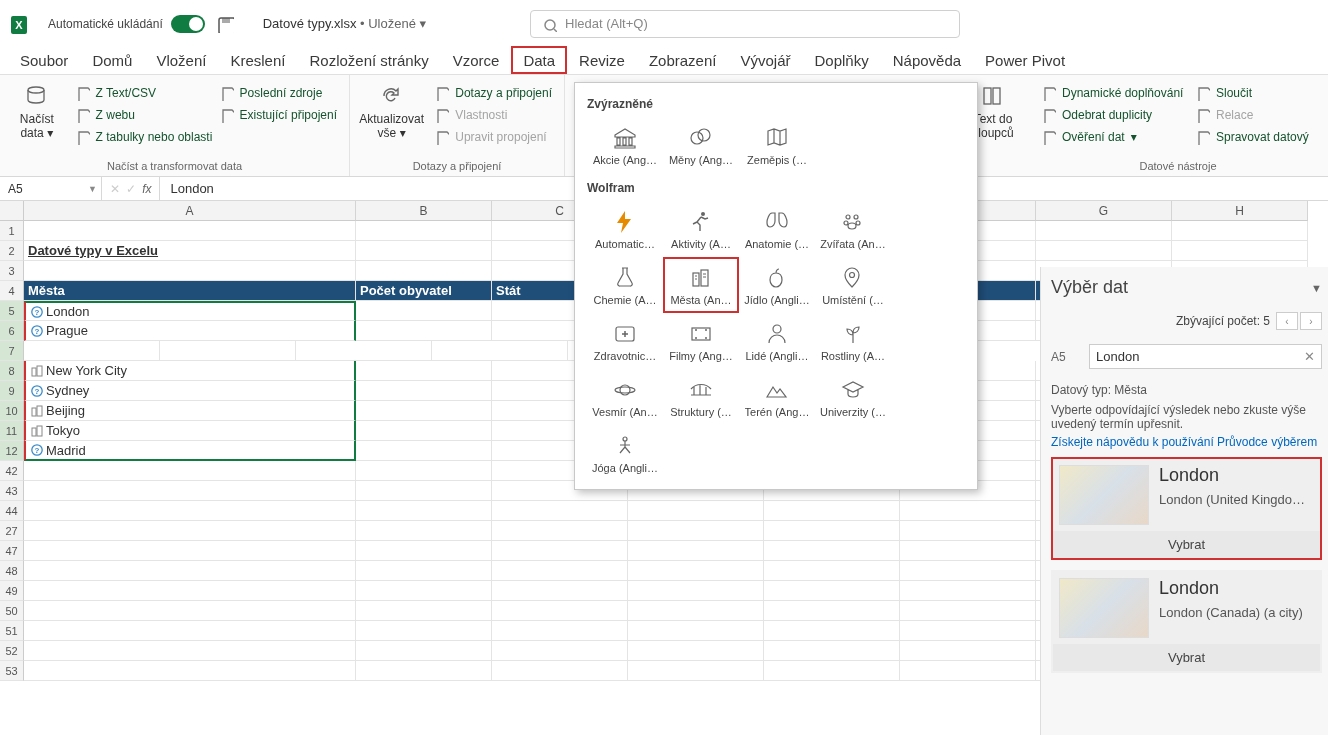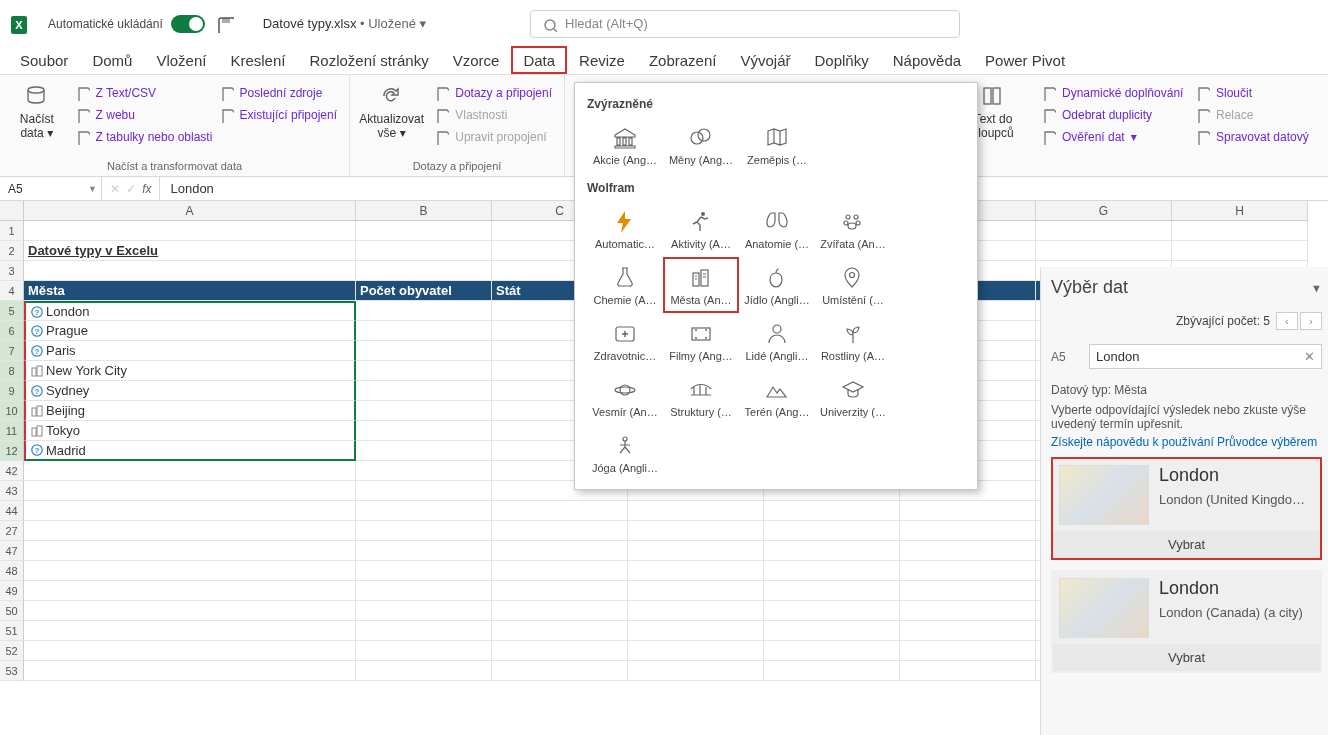--- a/index.html
+++ b/index.html
@@ -23,21 +23,21 @@
 .ribbon-tabs .tab.active { border: 2px solid #d03030; padding:4px 10px 3px; }
 
 
 .ribbon { height: 102px; border-bottom: 1px solid #d8d8d8; background: #fafafa; display:flex; position:relative; }
 .rgroup { border-right: 1px solid #e3e3e3; padding: 4px 8px 2px; display:flex; flex-direction:column; }
 .rgroup .body { flex:1; display:flex; align-items:flex-start; gap: 4px; }
 .rgroup .label { text-align:center; font-size:11px; color:#666; padding-bottom:2px; }
 .bigbtn { display:flex; flex-direction:column; align-items:center; justify-content:center; width:62px; font-size:12px; color:#333; gap:2px; padding-top:4px;}
 .bigbtn .gl { width:28px; height:28px; display:flex; align-items:center; justify-content:center; color:#666; }
 .smallbtn-col { display:flex; flex-direction:column; gap:2px; padding-top:4px;}
-.smallbtn { display:flex; align-items:center; gap:6px; font-size:12px; color:#6d28d9; padding:2px 4px; white-space: nowrap;}
+.smallbtn { display:flex; align-items:center; gap:6px; font-size:12px; color:#14532d; padding:2px 4px; white-space: nowrap;}
 .smallbtn.dim { color:#a4a4a4; }
 .smallbtn .gl { width:16px; height:16px; display:flex; align-items:center; justify-content:center; color:#777;}
 
 
 .formula-bar { height: 24px; border-bottom:1px solid #d8d8d8; display:flex; align-items:stretch; }
 .namebox { width: 102px; border-right:1px solid #d8d8d8; display:flex; align-items:center; padding:0 8px; font-size:12px; position:relative;}
 .namebox .dd { position:absolute; right:4px; font-size:9px; color:#888; }
 .fx-icons { display:flex; align-items:center; gap:6px; padding: 0 8px; color:#aaa; border-right:1px solid #d8d8d8;}
 .fx-icons span { font-size:12px; }
 .fbar-input { flex:1; padding:0 10px; display:flex; align-items:center; font-size:13px; }
@@ -412,20 +412,21 @@
         <div class="smallbtn">
             <span class="gl">
               <svg width="16" height="16">
                 <use href="#i-file"></use>
               </svg>
             </span>
             <span>Spravovat datový</span>
           </div>
       </div>
     </div>
+    <div class="label">Datové nástroje</div>
   </div>
 </div>
 
 <div class="formula-bar">
   <div class="namebox">
       <span>A5</span>
       <span class="dd">▼</span>
     </div>
   <div class="fx-icons">
     <span style="color:#ccc">✕</span>
@@ -519,25 +520,20 @@
         <div class="cell " style="width:136px"></div>
         <div class="cell " style="width:136px"></div>
         <div class="cell " style="width:136px"></div>
         <div class="cell " style="width:136px"></div>
         <div class="cell " style="width:136px"></div>
         <div class="cell " style="width:136px"></div>
         <div class="cell " style="width:136px"></div>
       </div>
       <div class="row">
         <div class="rowhead sel">7</div>
-        <div class="cell" style="width:332px;border-left:2px solid #d03030;border-right:2px solid #107c41;"><span class="ic">
-            <svg width="14" height="14">
-              <use href="#i-q"></use>
-            </svg>
-          </span>Paris</div>
         <div class="cell " style="width:136px"></div>
         <div class="cell " style="width:136px"></div>
         <div class="cell " style="width:136px"></div>
         <div class="cell " style="width:136px"></div>
         <div class="cell " style="width:136px"></div>
         <div class="cell " style="width:136px"></div>
         <div class="cell " style="width:136px"></div>
       </div>
       <div class="row">
         <div class="rowhead sel">8</div>

